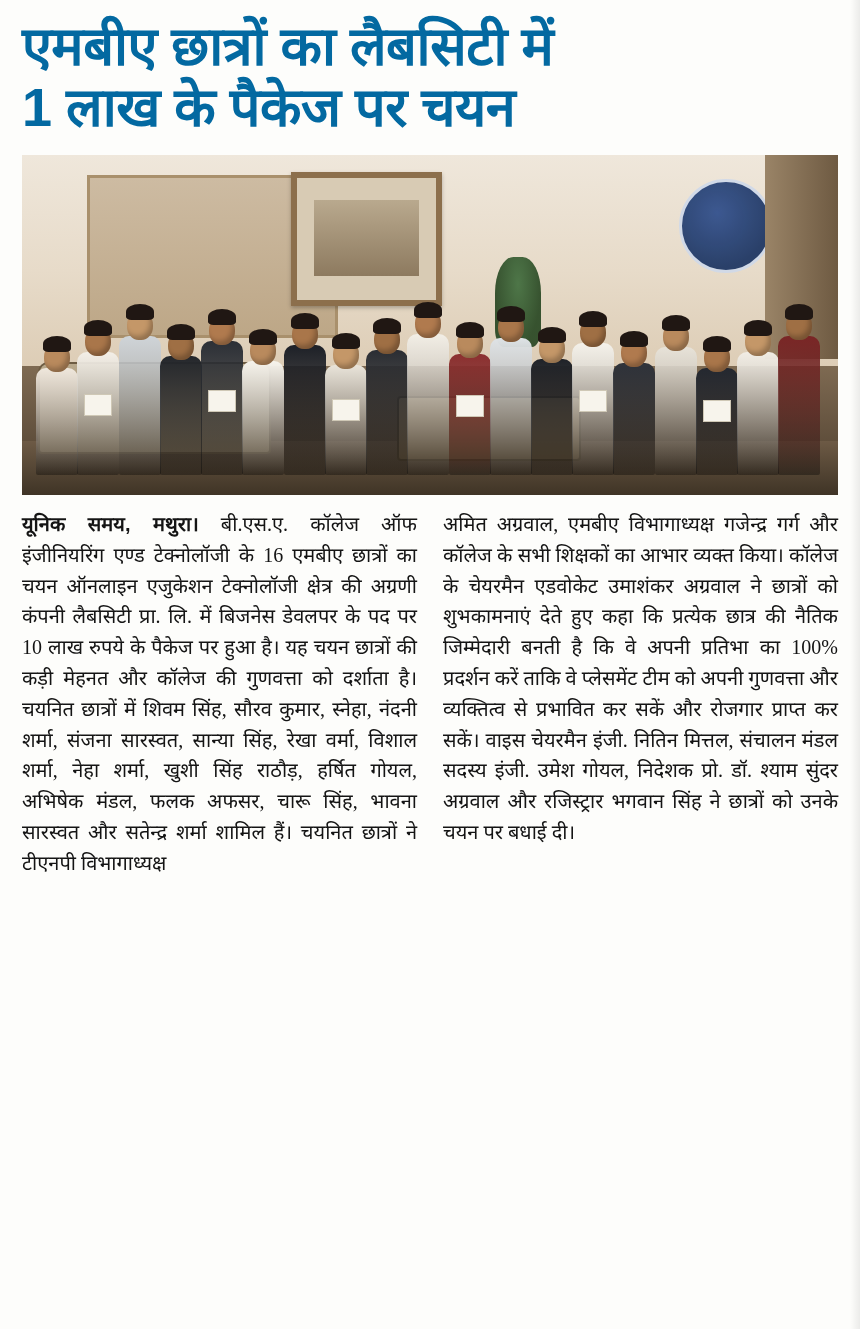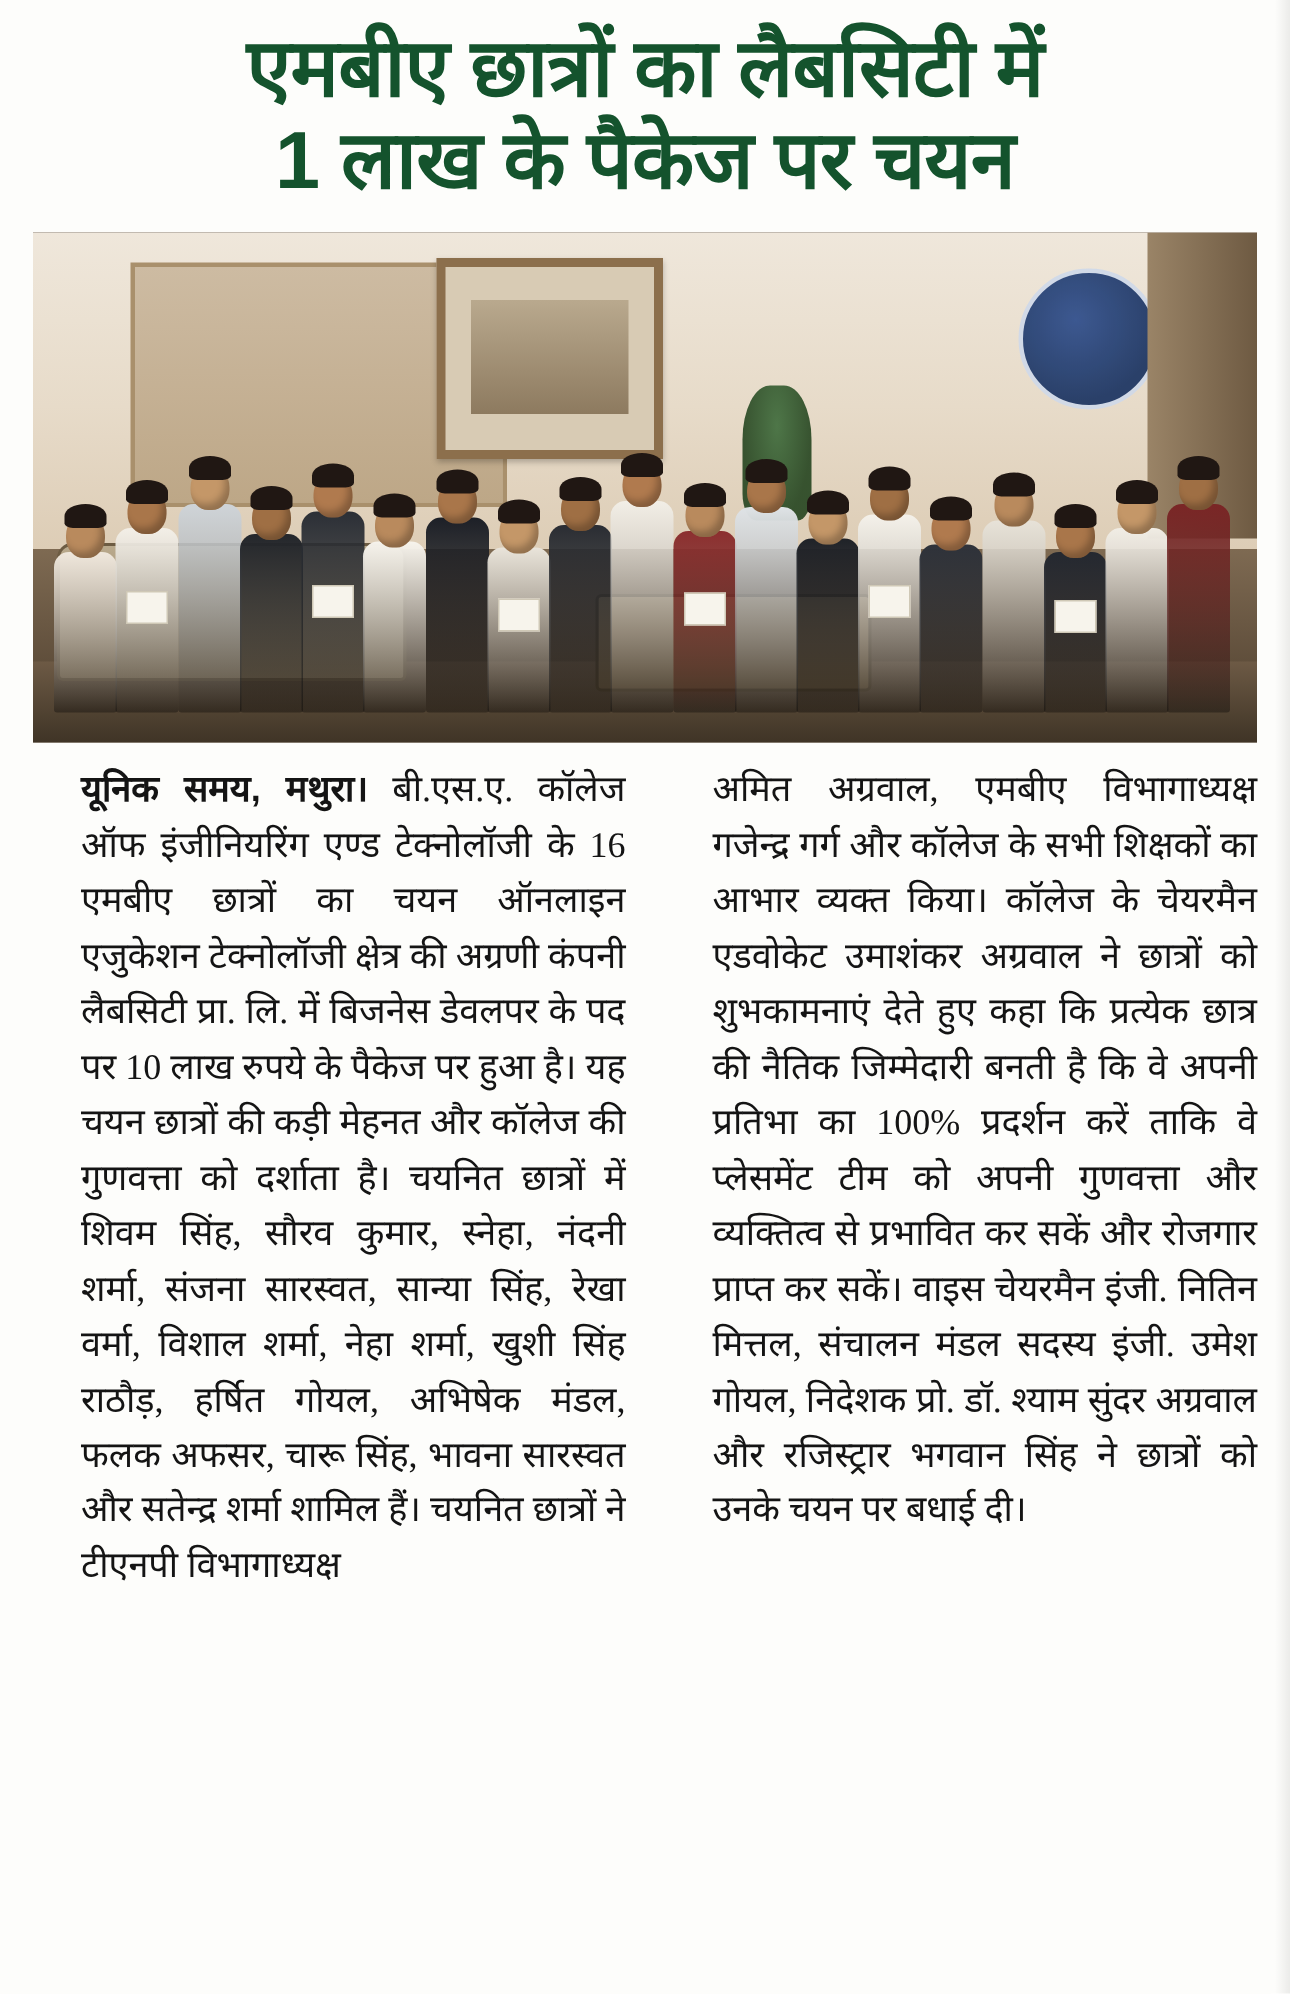--- a/index.html
+++ b/index.html
@@ -18,24 +18,24 @@
     position: relative;
     width: 860px;
     height: 1329px;
     background: #fdfdfb;
     box-sizing: border-box;
     padding: 16px 22px 10px 22px;
   }
 
   
   .headline {
-    text-align: center;
+    text-align: left;
     font-family: "Liberation Sans", "DejaVu Sans", sans-serif;
     font-weight: 700;
-    color: #14532d;
+    color: #0369a1;
     letter-spacing: -0.5px;
   }
   .headline .line1 {
     font-size: 54px;
     line-height: 1.12;
     display: block;
     white-space: nowrap;
   }
   .headline .line2 {
     font-size: 54px;
@@ -180,27 +180,26 @@
 
   
   .article {
     margin-top: 14px;
     display: flex;
     gap: 26px;
     width: 816px;
   }
   .col {
     width: 395px;
-    font-size: 24px;
+    font-size: 20px;
     line-height: 1.54;
     text-align: justify;
     text-justify: inter-word;
     color: #141414;
     font-family: "Liberation Serif", "DejaVu Serif", serif;
-    margin-left: 32px;
   }
   .col p { margin: 0; }
   .byline {
     font-weight: 700;
     font-family: "Liberation Sans", "DejaVu Sans", sans-serif;
   }
   .edge-fade {
     position: absolute;
     top: 0; right: 0;
     width: 10px; height: 100%;

